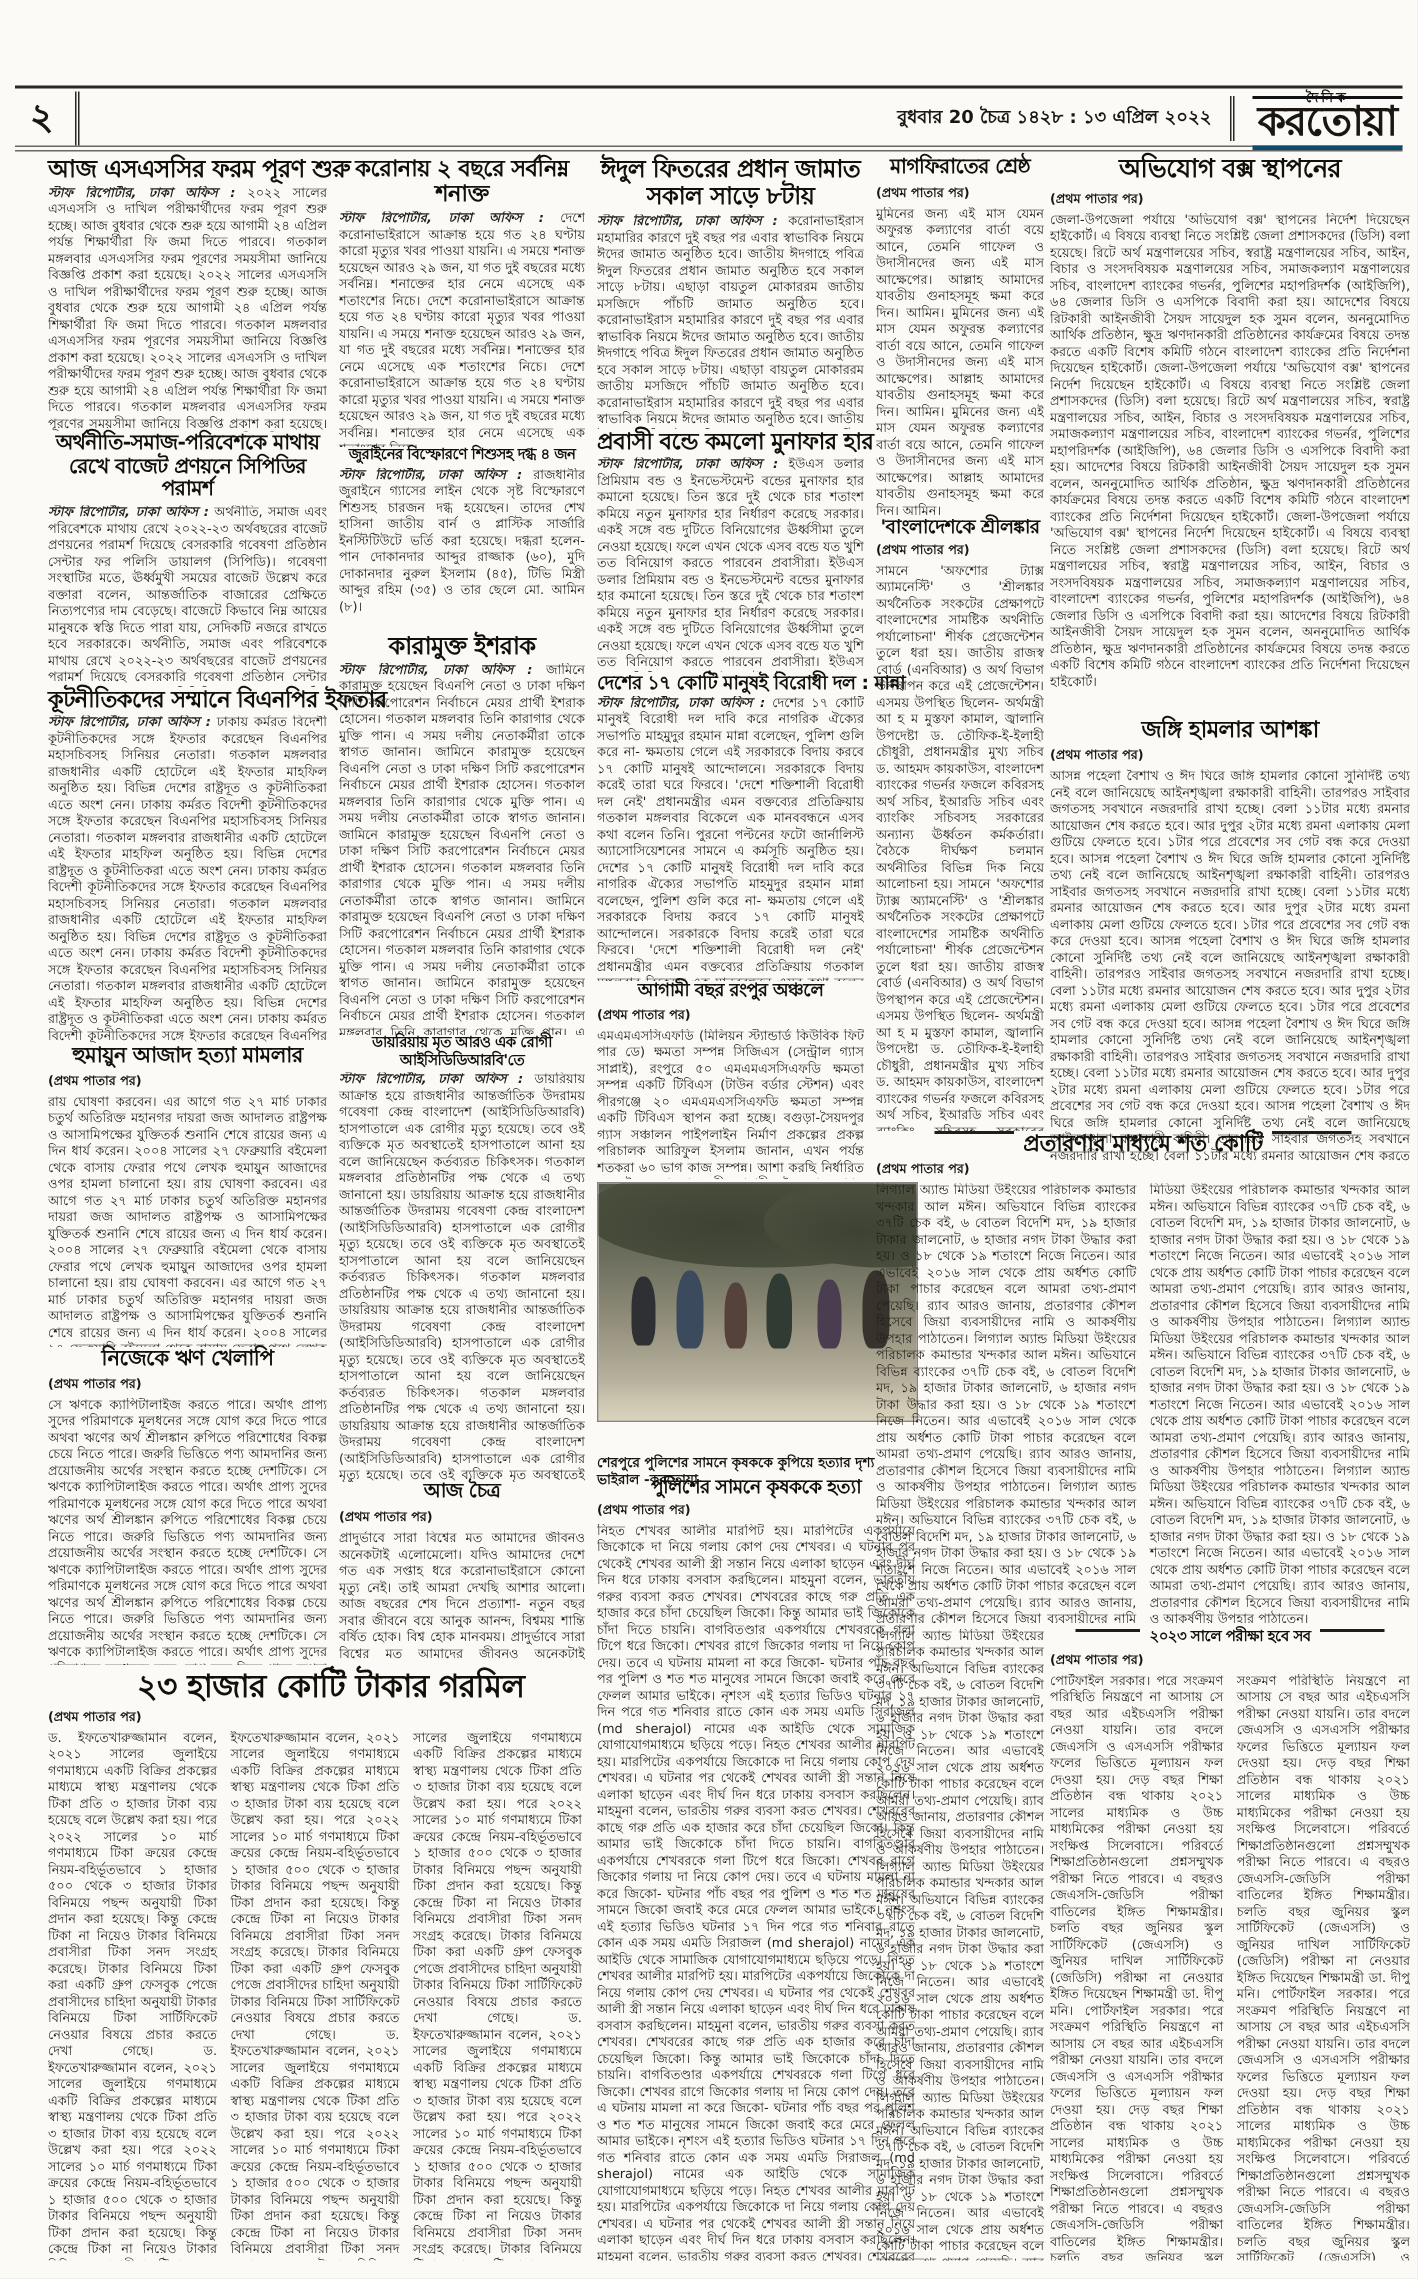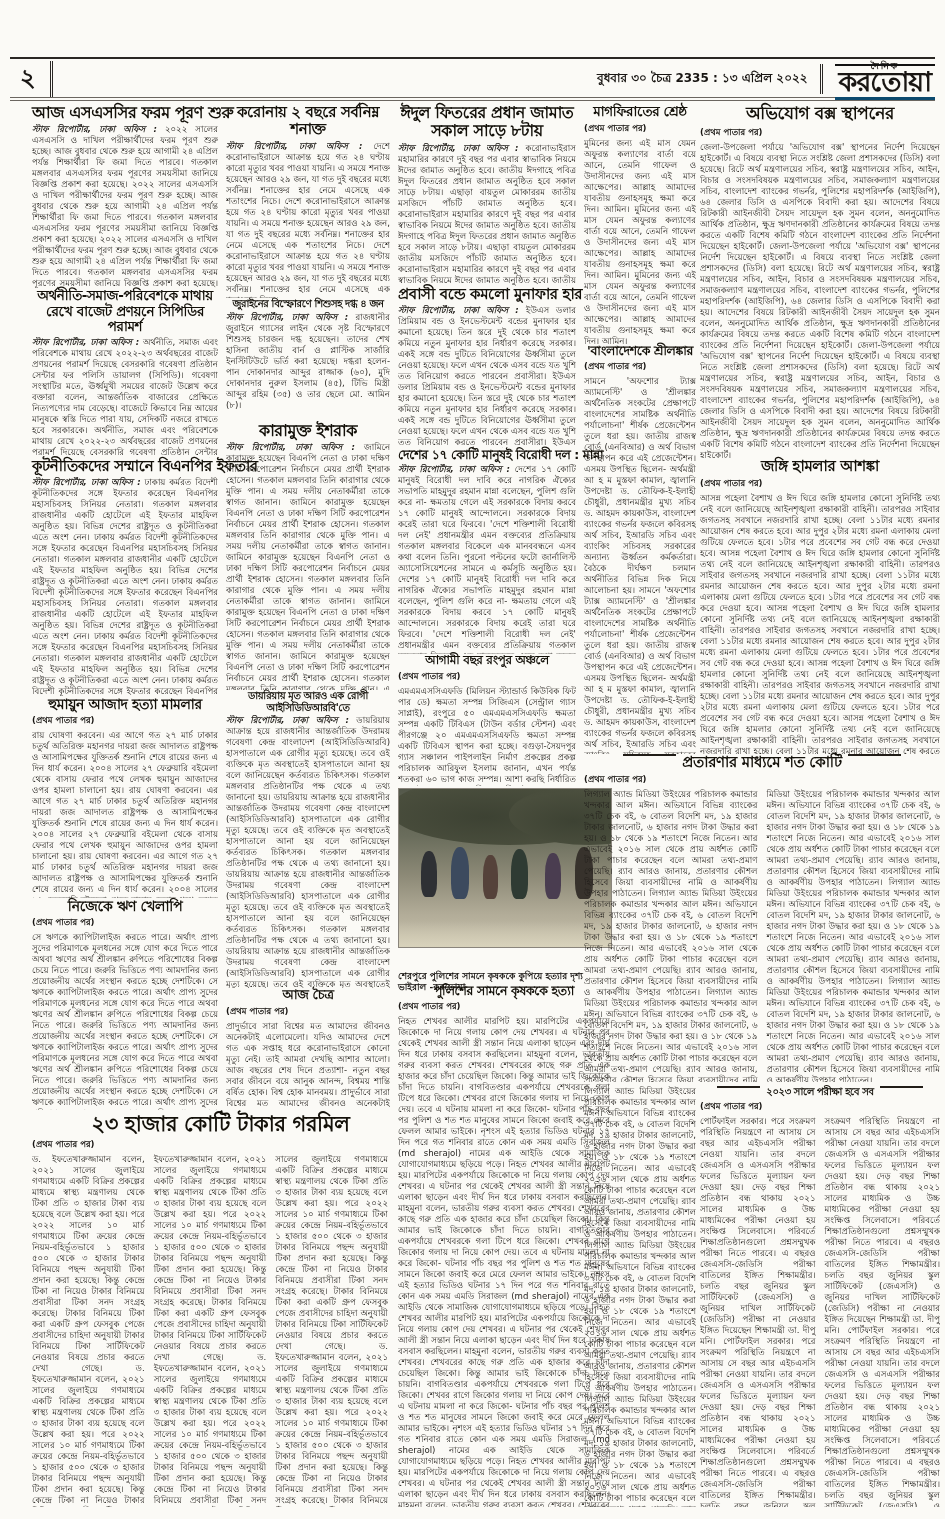--- a/index.html
+++ b/index.html
@@ -47,21 +47,21 @@
 <body>
 
 <div id="page">
 
   <div class="toprule"></div>
 
   <div id="masthead">
     <span class="pagenum">২</span>
     <span class="vrule"></span>
     <span class="mast-spacer"></span>
-    <span class="dateline">বুধবার ৩০ চৈত্র 2335 : ১৩ এপ্রিল ২০২২</span>
+    <span class="dateline">বুধবার 20 চৈত্র ১৪২৮ : ১৩ এপ্রিল ২০২২</span>
     <span class="brandwrap">
       <span class="brandbox">
         <span class="brand-top">দৈনিক</span>
         <span class="brand">করতোয়া</span>
       </span>
     </span>
   </div>
 
   <div class="art" style="left:32px;top:104px;width:186px;height:184px">
     <h2 class="hl nowrap" style="font-size:16px">আজ এসএসসির ফরম পূরণ শুরু</h2>
@@ -177,21 +177,21 @@
     <div class="cont">(প্রথম পাতার পর)</div>
     <p class="bodytext"><span class="ft">সামনে 'অফশোর ট্যাক্স অ্যামনেস্টি' ও 'শ্রীলঙ্কার অর্থনৈতিক সংকটের প্রেক্ষাপটে বাংলাদেশের সামষ্টিক অর্থনীতি পর্যালোচনা' শীর্ষক প্রেজেন্টেশন তুলে ধরা হয়। জাতীয় রাজস্ব বোর্ড (এনবিআর) ও অর্থ বিভাগ উপস্থাপন করে এই প্রেজেন্টেশন। এসময় উপস্থিত ছিলেন- অর্থমন্ত্রী আ হ ম মুস্তফা কামাল, জ্বালানি উপদেষ্টা ড. তৌফিক-ই-ইলাহী চৌধুরী, প্রধানমন্ত্রীর মুখ্য সচিব ড. আহমদ কায়কাউস, বাংলাদেশ ব্যাংকের গভর্নর ফজলে কবিরসহ অর্থ সচিব, ইআরডি সচিব এবং ব্যাংকিং সচিবসহ সরকারের অন্যান্য ঊর্ধ্বতন কর্মকর্তারা। বৈঠকে দীর্ঘক্ষণ চলমান অর্থনীতির বিভিন্ন দিক নিয়ে আলোচনা হয়। সামনে 'অফশোর ট্যাক্স অ্যামনেস্টি' ও 'শ্রীলঙ্কার অর্থনৈতিক সংকটের প্রেক্ষাপটে বাংলাদেশের সামষ্টিক অর্থনীতি পর্যালোচনা' শীর্ষক প্রেজেন্টেশন তুলে ধরা হয়। জাতীয় রাজস্ব বোর্ড (এনবিআর) ও অর্থ বিভাগ উপস্থাপন করে এই প্রেজেন্টেশন। এসময় উপস্থিত ছিলেন- অর্থমন্ত্রী আ হ ম মুস্তফা কামাল, জ্বালানি উপদেষ্টা ড. তৌফিক-ই-ইলাহী চৌধুরী, প্রধানমন্ত্রীর মুখ্য সচিব ড. আহমদ কায়কাউস, বাংলাদেশ ব্যাংকের গভর্নর ফজলে কবিরসহ অর্থ সচিব, ইআরডি সচিব এবং ব্যাংকিং সচিবসহ সরকারের অন্যান্য ঊর্ধ্বতন কর্মকর্তারা। বৈঠকে দীর্ঘক্ষণ চলমান অর্থনীতির বিভিন্ন দিক নিয়ে আলোচনা হয়।</span></p>
   </div>
 
   <div class="art" style="left:700px;top:104px;width:240px;height:354px">
     <h2 class="hl" style="font-size:17px">অভিযোগ বক্স স্থাপনের</h2>
     <div class="cont">(প্রথম পাতার পর)</div>
     <p class="bodytext"><span class="ft">জেলা-উপজেলা পর্যায়ে 'অভিযোগ বক্স' স্থাপনের নির্দেশ দিয়েছেন হাইকোর্ট। এ বিষয়ে ব্যবস্থা নিতে সংশ্লিষ্ট জেলা প্রশাসকদের (ডিসি) বলা হয়েছে। রিটে অর্থ মন্ত্রণালয়ের সচিব, স্বরাষ্ট্র মন্ত্রণালয়ের সচিব, আইন, বিচার ও সংসদবিষয়ক মন্ত্রণালয়ের সচিব, সমাজকল্যাণ মন্ত্রণালয়ের সচিব, বাংলাদেশ ব্যাংকের গভর্নর, পুলিশের মহাপরিদর্শক (আইজিপি), ৬৪ জেলার ডিসি ও এসপিকে বিবাদী করা হয়। আদেশের বিষয়ে রিটকারী আইনজীবী সৈয়দ সায়েদুল হক সুমন বলেন, অননুমোদিত আর্থিক প্রতিষ্ঠান, ক্ষুদ্র ঋণদানকারী প্রতিষ্ঠানের কার্যক্রমের বিষয়ে তদন্ত করতে একটি বিশেষ কমিটি গঠনে বাংলাদেশ ব্যাংকের প্রতি নির্দেশনা দিয়েছেন হাইকোর্ট। জেলা-উপজেলা পর্যায়ে 'অভিযোগ বক্স' স্থাপনের নির্দেশ দিয়েছেন হাইকোর্ট। এ বিষয়ে ব্যবস্থা নিতে সংশ্লিষ্ট জেলা প্রশাসকদের (ডিসি) বলা হয়েছে। রিটে অর্থ মন্ত্রণালয়ের সচিব, স্বরাষ্ট্র মন্ত্রণালয়ের সচিব, আইন, বিচার ও সংসদবিষয়ক মন্ত্রণালয়ের সচিব, সমাজকল্যাণ মন্ত্রণালয়ের সচিব, বাংলাদেশ ব্যাংকের গভর্নর, পুলিশের মহাপরিদর্শক (আইজিপি), ৬৪ জেলার ডিসি ও এসপিকে বিবাদী করা হয়। আদেশের বিষয়ে রিটকারী আইনজীবী সৈয়দ সায়েদুল হক সুমন বলেন, অননুমোদিত আর্থিক প্রতিষ্ঠান, ক্ষুদ্র ঋণদানকারী প্রতিষ্ঠানের কার্যক্রমের বিষয়ে তদন্ত করতে একটি বিশেষ কমিটি গঠনে বাংলাদেশ ব্যাংকের প্রতি নির্দেশনা দিয়েছেন হাইকোর্ট। জেলা-উপজেলা পর্যায়ে 'অভিযোগ বক্স' স্থাপনের নির্দেশ দিয়েছেন হাইকোর্ট। এ বিষয়ে ব্যবস্থা নিতে সংশ্লিষ্ট জেলা প্রশাসকদের (ডিসি) বলা হয়েছে। রিটে অর্থ মন্ত্রণালয়ের সচিব, স্বরাষ্ট্র মন্ত্রণালয়ের সচিব, আইন, বিচার ও সংসদবিষয়ক মন্ত্রণালয়ের সচিব, সমাজকল্যাণ মন্ত্রণালয়ের সচিব, বাংলাদেশ ব্যাংকের গভর্নর, পুলিশের মহাপরিদর্শক (আইজিপি), ৬৪ জেলার ডিসি ও এসপিকে বিবাদী করা হয়। আদেশের বিষয়ে রিটকারী আইনজীবী সৈয়দ সায়েদুল হক সুমন বলেন, অননুমোদিত আর্থিক প্রতিষ্ঠান, ক্ষুদ্র ঋণদানকারী প্রতিষ্ঠানের কার্যক্রমের বিষয়ে তদন্ত করতে একটি বিশেষ কমিটি গঠনে বাংলাদেশ ব্যাংকের প্রতি নির্দেশনা দিয়েছেন হাইকোর্ট।</span></p>
   </div>
 
-  <div class="art" style="left:700px;top:458px;width:240px;height:296px">
+  <div class="art" style="left:700px;top:478px;width:240px;height:296px">
     <h2 class="hl" style="font-size:15px">জঙ্গি হামলার আশঙ্কা</h2>
     <div class="cont">(প্রথম পাতার পর)</div>
     <p class="bodytext"><span class="ft">আসন্ন পহেলা বৈশাখ ও ঈদ ঘিরে জঙ্গি হামলার কোনো সুনির্দিষ্ট তথ্য নেই বলে জানিয়েছে আইনশৃঙ্খলা রক্ষাকারী বাহিনী। তারপরও সাইবার জগতসহ সবখানে নজরদারি রাখা হচ্ছে। বেলা ১১টার মধ্যে রমনার আয়োজন শেষ করতে হবে। আর দুপুর ২টার মধ্যে রমনা এলাকায় মেলা গুটিয়ে ফেলতে হবে। ১টার পরে প্রবেশের সব গেট বন্ধ করে দেওয়া হবে। আসন্ন পহেলা বৈশাখ ও ঈদ ঘিরে জঙ্গি হামলার কোনো সুনির্দিষ্ট তথ্য নেই বলে জানিয়েছে আইনশৃঙ্খলা রক্ষাকারী বাহিনী। তারপরও সাইবার জগতসহ সবখানে নজরদারি রাখা হচ্ছে। বেলা ১১টার মধ্যে রমনার আয়োজন শেষ করতে হবে। আর দুপুর ২টার মধ্যে রমনা এলাকায় মেলা গুটিয়ে ফেলতে হবে। ১টার পরে প্রবেশের সব গেট বন্ধ করে দেওয়া হবে। আসন্ন পহেলা বৈশাখ ও ঈদ ঘিরে জঙ্গি হামলার কোনো সুনির্দিষ্ট তথ্য নেই বলে জানিয়েছে আইনশৃঙ্খলা রক্ষাকারী বাহিনী। তারপরও সাইবার জগতসহ সবখানে নজরদারি রাখা হচ্ছে। বেলা ১১টার মধ্যে রমনার আয়োজন শেষ করতে হবে। আর দুপুর ২টার মধ্যে রমনা এলাকায় মেলা গুটিয়ে ফেলতে হবে। ১টার পরে প্রবেশের সব গেট বন্ধ করে দেওয়া হবে। আসন্ন পহেলা বৈশাখ ও ঈদ ঘিরে জঙ্গি হামলার কোনো সুনির্দিষ্ট তথ্য নেই বলে জানিয়েছে আইনশৃঙ্খলা রক্ষাকারী বাহিনী। তারপরও সাইবার জগতসহ সবখানে নজরদারি রাখা হচ্ছে। বেলা ১১টার মধ্যে রমনার আয়োজন শেষ করতে হবে। আর দুপুর ২টার মধ্যে রমনা এলাকায় মেলা গুটিয়ে ফেলতে হবে। ১টার পরে প্রবেশের সব গেট বন্ধ করে দেওয়া হবে। আসন্ন পহেলা বৈশাখ ও ঈদ ঘিরে জঙ্গি হামলার কোনো সুনির্দিষ্ট তথ্য নেই বলে জানিয়েছে আইনশৃঙ্খলা রক্ষাকারী বাহিনী। তারপরও সাইবার জগতসহ সবখানে নজরদারি রাখা হচ্ছে। বেলা ১১টার মধ্যে রমনার আয়োজন শেষ করতে হবে। আর দুপুর ২টার মধ্যে রমনা এলাকায় মেলা গুটিয়ে ফেলতে হবে। ১টার পরে প্রবেশের সব গেট বন্ধ করে দেওয়া হবে।</span></p>
   </div>
 
   <div class="art" style="left:584px;top:754px;width:356px;height:328px">
     <div class="dashhead" style="width:78%;align-self:center">
       <span class="hline"></span>
       <h2 class="hl" style="font-size:15px">প্রতারণার মাধ্যমে শত কোটি</h2>
       <span class="hline"></span>

